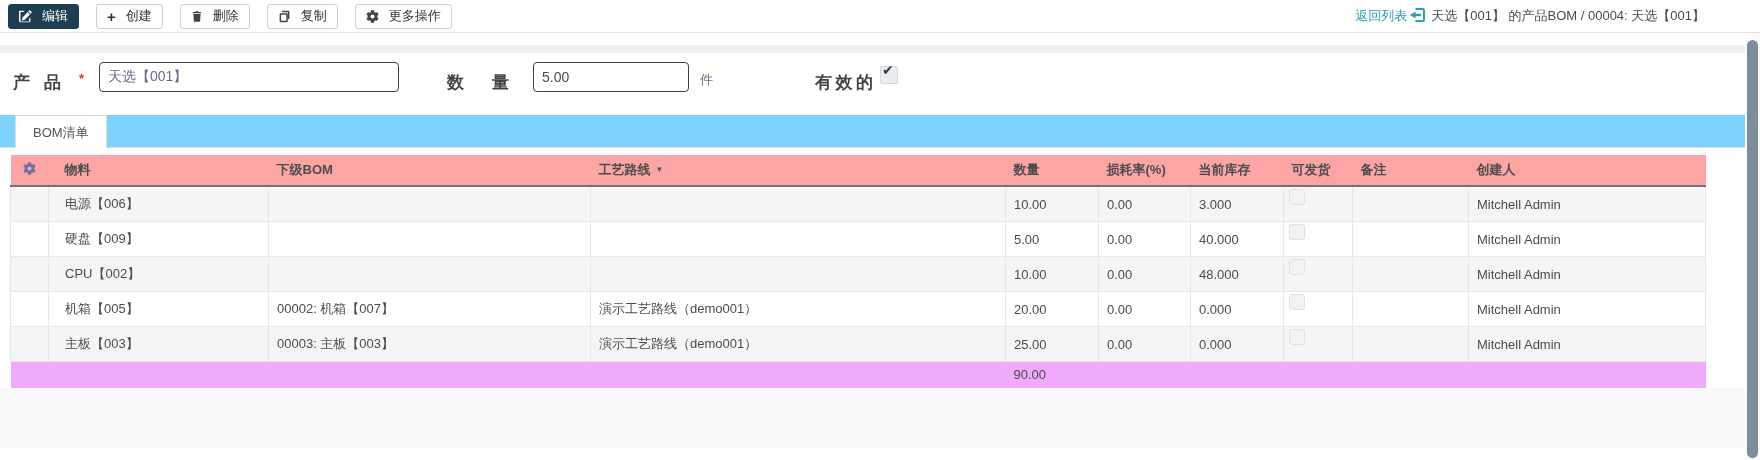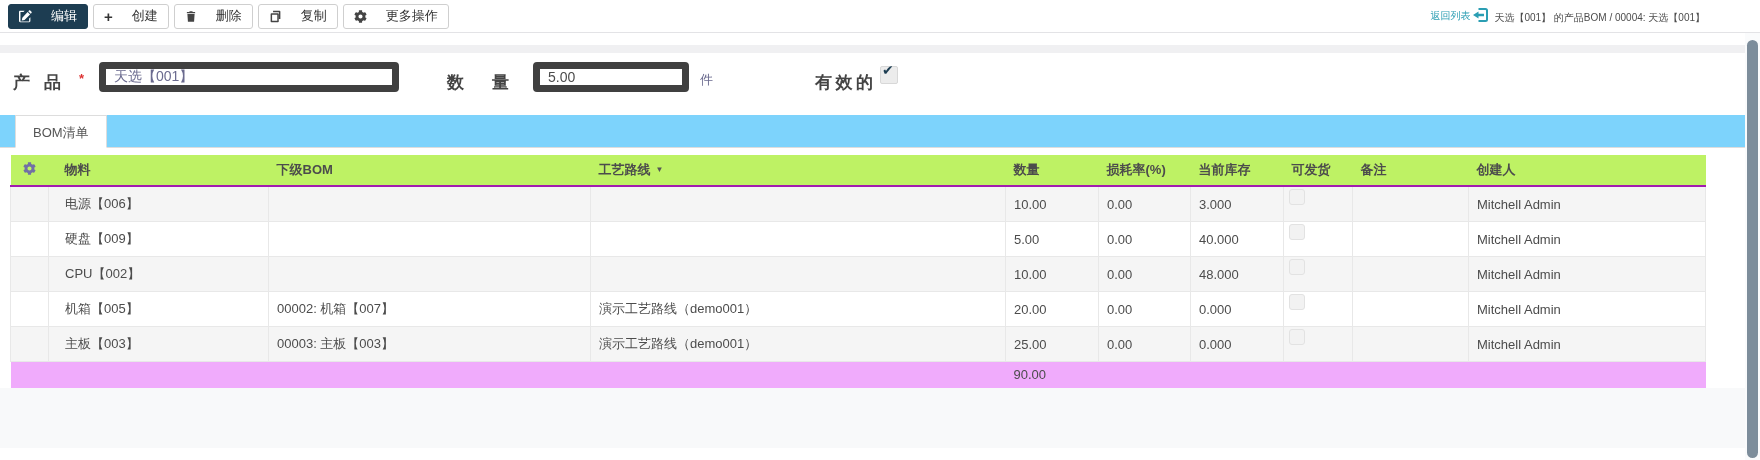--- a/index.html
+++ b/index.html
@@ -2,53 +2,53 @@
 <html><head>
 <meta charset="utf-8">
 <style>
   html,body{margin:0;padding:0}
   body{
     width:1760px;height:460px;position:relative;overflow:hidden;background:#fff;
     font-family:"Liberation Sans","DejaVu Sans",sans-serif;color:#4c4c4c;
   }
   
   .toolbar{height:32px;display:flex;align-items:center;padding-left:8px;background:#fff;border-bottom:1px solid #e3e3e6}
-  .btn{display:inline-flex;align-items:center;gap:19px;height:25px;padding:0 10px;margin-right:5px;
+  .btn{display:inline-flex;align-items:center;gap:10px;height:25px;padding:0 10px;margin-right:17px;
        background:#fff;border:1px solid #cfcfcf;border-radius:3px;font-size:13px;color:#333;cursor:pointer;white-space:nowrap}
   .btn svg{display:block}
   .btn.primary{background:#1d3d52;border-color:#1d3d52;color:#fff}
   .plus-glyph{font-size:15px;font-weight:bold;line-height:1;color:#333}
-  .crumbs{margin-left:auto;margin-right:55px;display:flex;align-items:flex-end;font-size:10px;color:#4c4c4c;white-space:nowrap}
+  .crumbs{margin-left:auto;margin-right:55px;display:flex;align-items:flex-start;font-size:13px;color:#4c4c4c;white-space:nowrap}
   .back-link{color:#2b9eb3;text-decoration:none;display:inline-flex;align-items:center;cursor:pointer}
   .back-link svg{margin:0 6px 0 2px}
   
   .gray-strip{height:8px;background:#f0f0f2;margin-top:12px}
   
   .form-area{position:relative;height:62px;background:#fff}
   .flabel{position:absolute;top:18px;font-size:17px;font-weight:bold;color:#444;text-align:justify;text-align-last:justify}
   #product-label{left:13px;width:48px}
   .req{position:absolute;left:79px;top:18px;color:#dd3333;font-weight:bold;font-size:13px}
-  .finput{position:absolute;top:9px;height:30px;border:7px solid #404040;border-radius:4px;padding:0 8px;
+  .finput{position:absolute;top:9px;height:30px;border:1px solid #404040;border-radius:4px;padding:0 8px;
           font-size:14px;box-sizing:border-box;color:#4c4c4c;background:#fff;outline:none;
           font-family:"Liberation Sans","DejaVu Sans",sans-serif}
   #product-input{left:99px;width:300px;color:#6b6b8f}
   #qty-label{left:447px;width:62px}
   #qty-input{left:533px;width:156px}
   .unit{position:absolute;left:700px;top:18px;font-size:13px;color:#6b6b8f}
   #valid-label{left:815px;width:58px}
   .vcheck{position:absolute;left:880px;top:13px;width:16px;height:16px;background:#ececec;border:1px solid #d8d8d8;border-radius:2px;cursor:pointer}
   .vmark{position:absolute;left:1px;top:-5px;font-size:14px;color:#1d3d52;font-weight:bold}
   
   .tabs{height:32px;border-bottom:1px solid #ddd;padding-left:15px;background:#7dd3fc}
   .tab{display:inline-block;box-sizing:border-box;height:33px;padding:8px 17px;background:#fff;
        border:1px solid #ddd;border-bottom:1px solid #fff;font-size:13px;color:#555;position:relative;z-index:1;cursor:pointer}
   
   .table-wrap{margin:7px 55px 0 10px}
   table{width:1695px;border-collapse:collapse;table-layout:fixed;font-size:13px;color:#4c4c4c}
-  thead th{background:#bef264;border-bottom:2px solid #a21caf;padding:6px 8px;text-align:left;
+  thead th{background:#fca5a5;border-bottom:2px solid #737373;padding:6px 8px;text-align:left;
            font-weight:bold;white-space:nowrap;overflow:hidden}
   thead th.ch-material{padding-left:16px}
   thead th.th-handle{text-align:center;padding:6px 0}
   .caret{font-size:8px;margin-left:5px;color:#555;vertical-align:2px}
   tbody td{border:1px solid #e8e8e8;padding:8px;height:33px;box-sizing:border-box;white-space:nowrap;overflow:hidden;background-clip:padding-box}
   tbody td.td-material{padding-left:16px}
   tbody tr:nth-child(odd) td{background-color:#f5f5f5}
   tbody td.td-ship{vertical-align:top;padding:2px 0 0 5px}
   .rcheck{width:14px;height:14px;background:#f2f2f2;border:1px solid #e2e2e2;border-radius:3px}
   tfoot td{background:#f0abfc;border:none;padding:5px 8px;height:26px;box-sizing:border-box;color:#4c4c4c}

